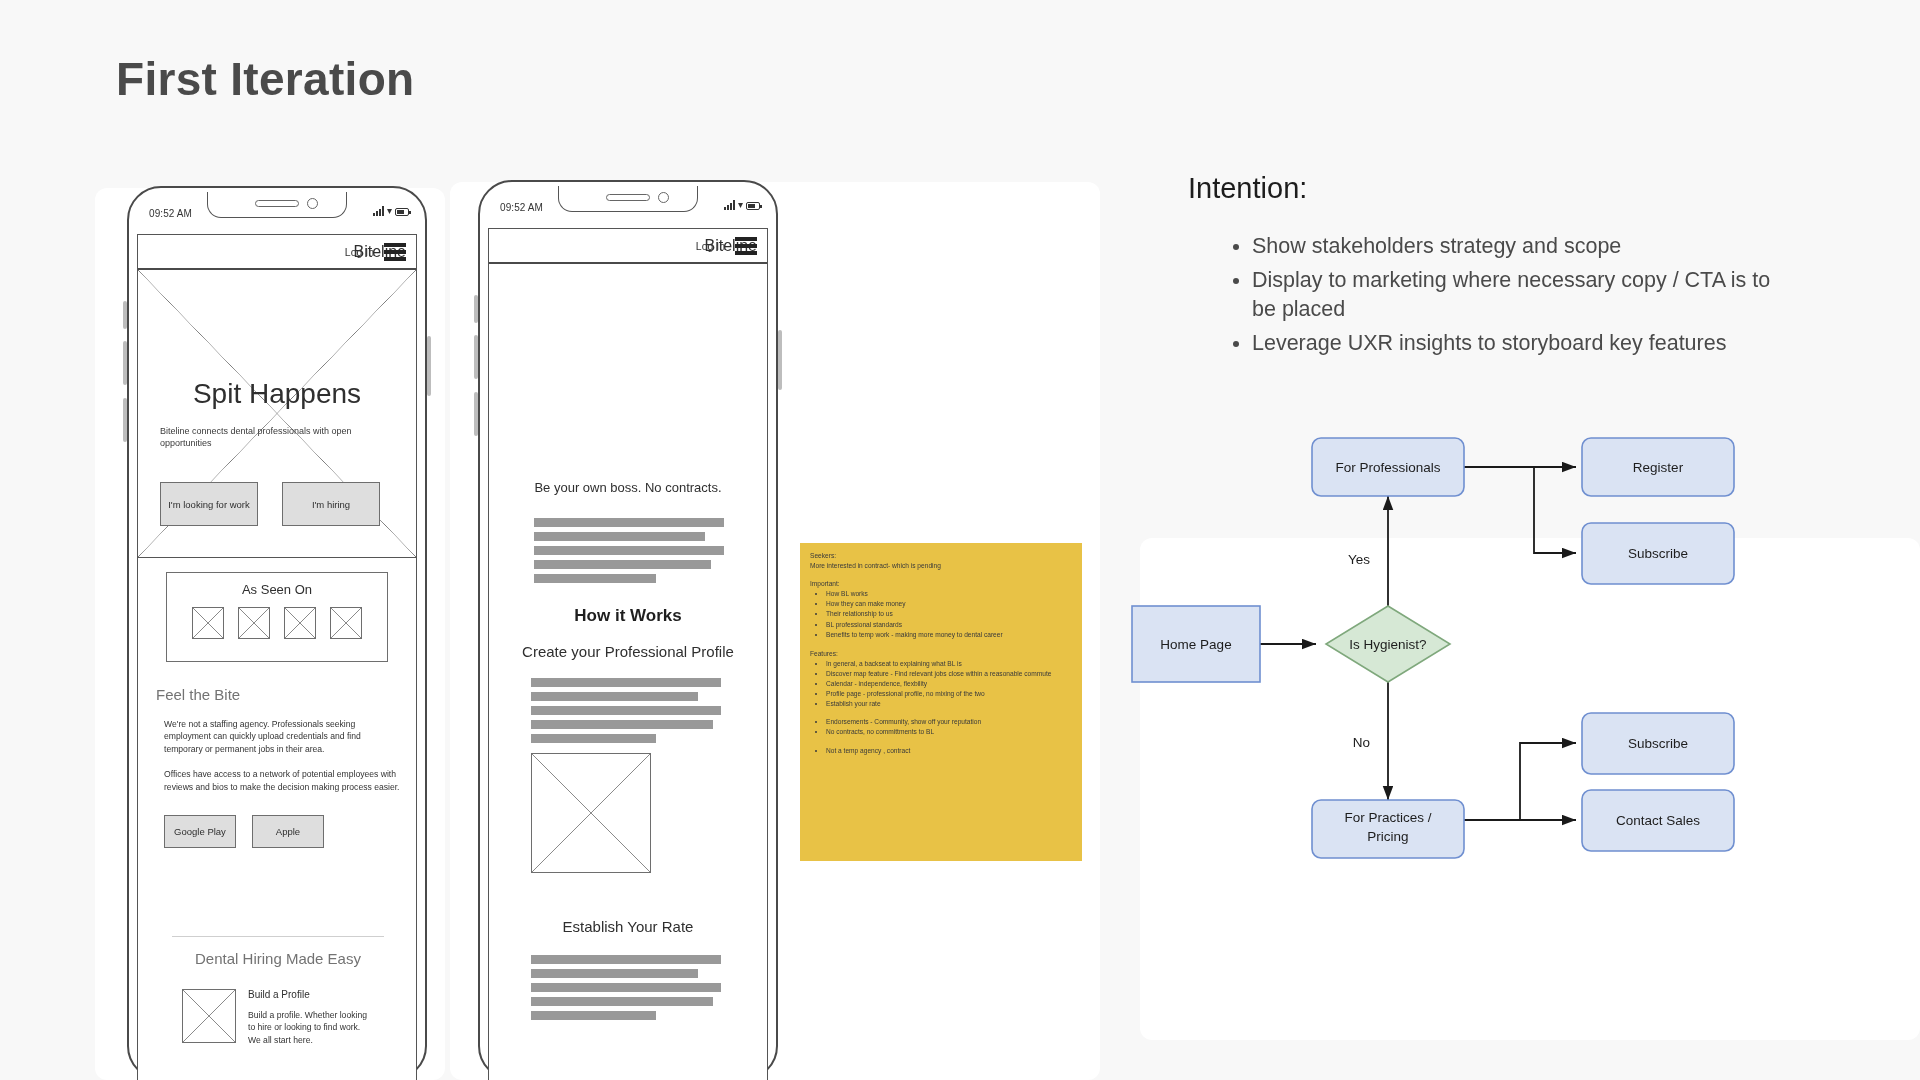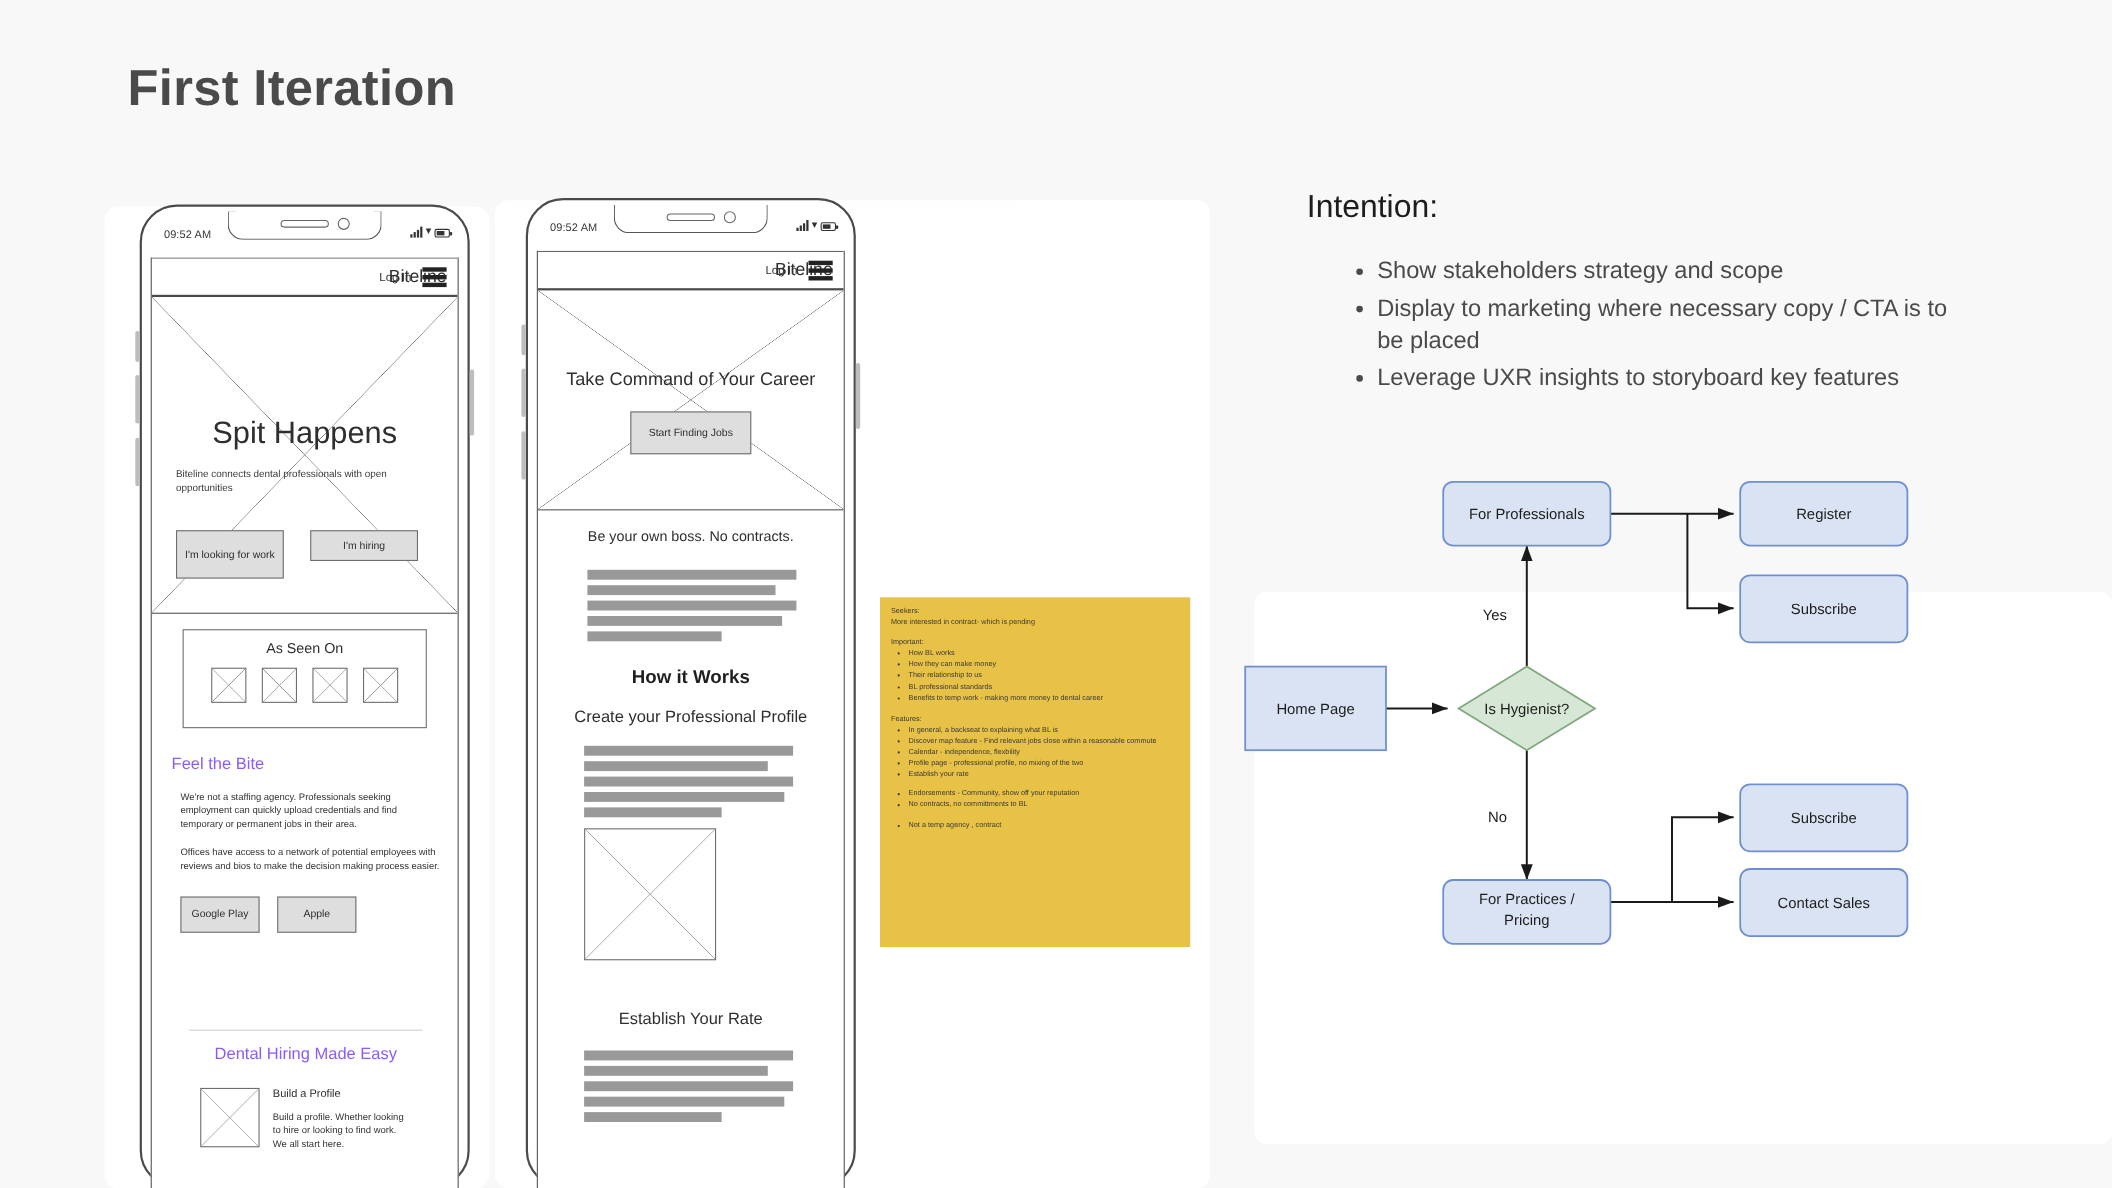--- a/index.html
+++ b/index.html
@@ -160,21 +160,21 @@
     text-align: center;
   }
 
   .box-outline { border: 1px solid #6e6e6e; }
   .xbox {
     border: 1px solid #6e6e6e;
     background:
       linear-gradient(to bottom right, transparent calc(50% - 0.5px), #8a8a8a 50%, transparent calc(50% + 0.5px)),
       linear-gradient(to bottom left,  transparent calc(50% - 0.5px), #8a8a8a 50%, transparent calc(50% + 0.5px));
   }
-  .sec-h { font-size: 15px; color: #8b5cf6; }
+  .sec-h { font-size: 15px; color: #737373; }
   .body-p { font-size: 8.6px; line-height: 1.45; color: #333; }
   .greybar { background: #999; height: 9px; margin-bottom: 5px; }
   .hr { border: none; border-top: 1px solid #cfcfcf; }
 
   
   #sticky {
     position: absolute;
     left: 800px; top: 543px;
     width: 282px; height: 318px;
     background: #e8c246;
@@ -259,21 +259,21 @@
             <span></span>
             <span></span>
             <span></span>
           </span>
       </div>
 
       <div class="hero" style="height:288px;">
         <div class="hero-h1" style="top:108px;">Spit Happens</div>
         <div class="hero-sub" style="top:155px;">Biteline connects dental professionals with open opportunities</div>
         <div class="wf-btn" style="position:absolute; left:22px; top:212px; width:98px; height:44px;">I'm looking for work</div>
-        <div class="wf-btn" style="position:absolute; left:144px; top:212px; width:98px; height:28px;">I'm hiring</div>
+        <div class="wf-btn" style="position:absolute; left:144px; top:212px; width:98px; height:44px;">I'm hiring</div>
       </div>
 
       <div class="box-outline" style="position:absolute; left:28px; top:338px; width:222px; height:90px; background:#fff;">
         <div style="text-align:center; font-size:13px; color:#2f2f2f; margin-top:9px;">As Seen On</div>
         <div style="display:flex; justify-content:center; gap:14px; margin-top:10px;">
           <div class="xbox" style="width:32px;height:32px;"></div>
           <div class="xbox" style="width:32px;height:32px;"></div>
           <div class="xbox" style="width:32px;height:32px;"></div>
           <div class="xbox" style="width:32px;height:32px;"></div>
         </div>
@@ -333,24 +333,20 @@
       <div class="app-bar">
         <span class="brand">Biteline</span>
         <span class="login">Log In</span>
         <span class="burger">
             <span></span>
             <span></span>
             <span></span>
           </span>
       </div>
 
-      <div class="hero" style="height:200px;">
-        <div class="hero-h2" style="top:72px;">Take Command of Your Career</div>
-        <div class="wf-btn" style="position:absolute; left:50%; margin-left:-55px; top:110px; width:110px; height:39px;">Start Finding Jobs</div>
-      </div>
 
       <div style="position:absolute; left:0; right:0; top:252px; text-align:center; font-size:13px; color:#2f2f2f;">Be your own boss. No contracts.</div>
 
       <div style="position:absolute; left:45px; top:290px; width:190px;">
         <div class="greybar" style="width:100%;"></div>
         <div class="greybar" style="width:90%;"></div>
         <div class="greybar" style="width:100%;"></div>
         <div class="greybar" style="width:93%;"></div>
         <div class="greybar" style="width:64%;"></div>
       </div>

